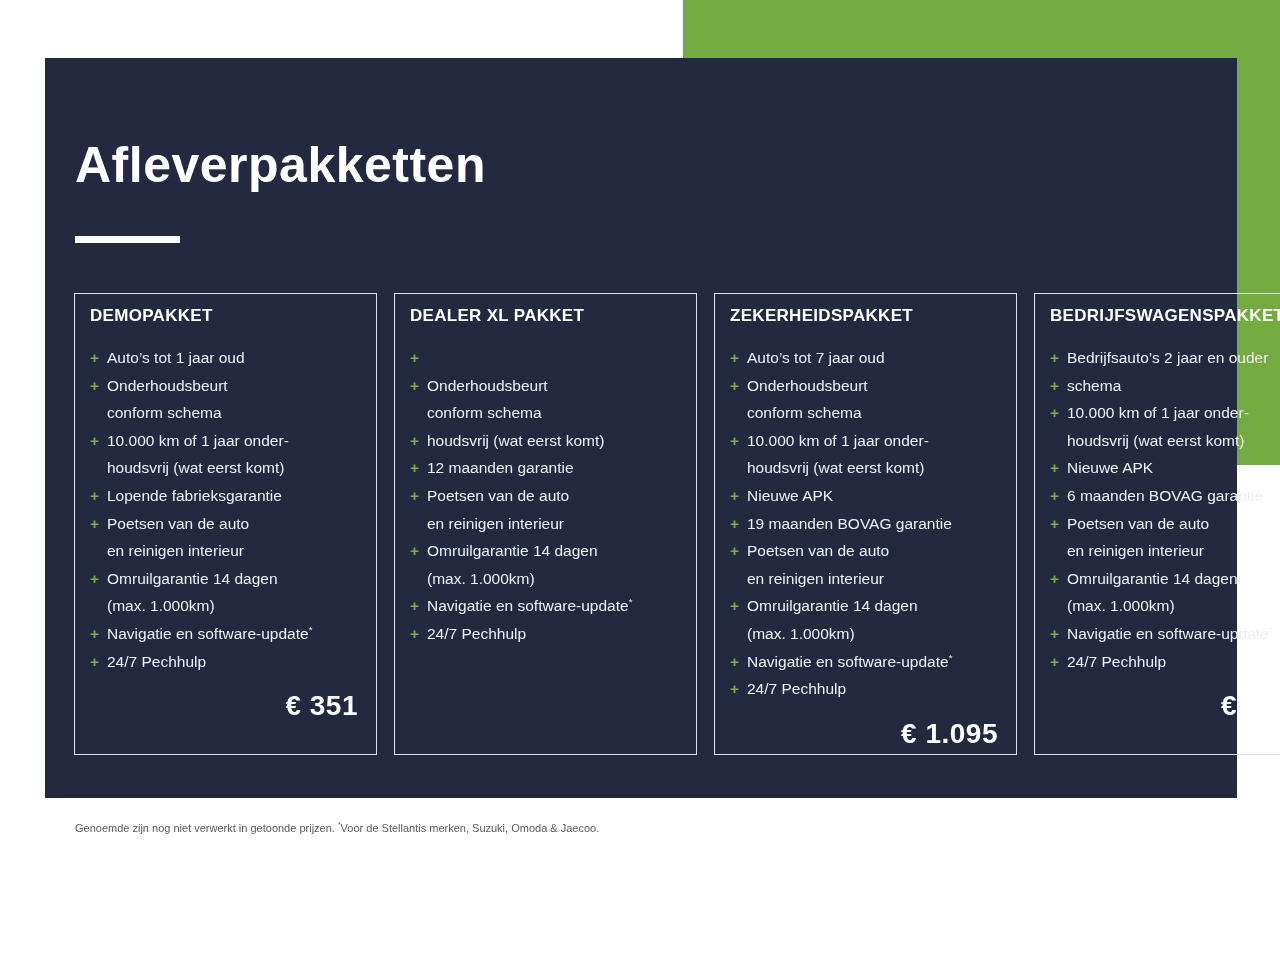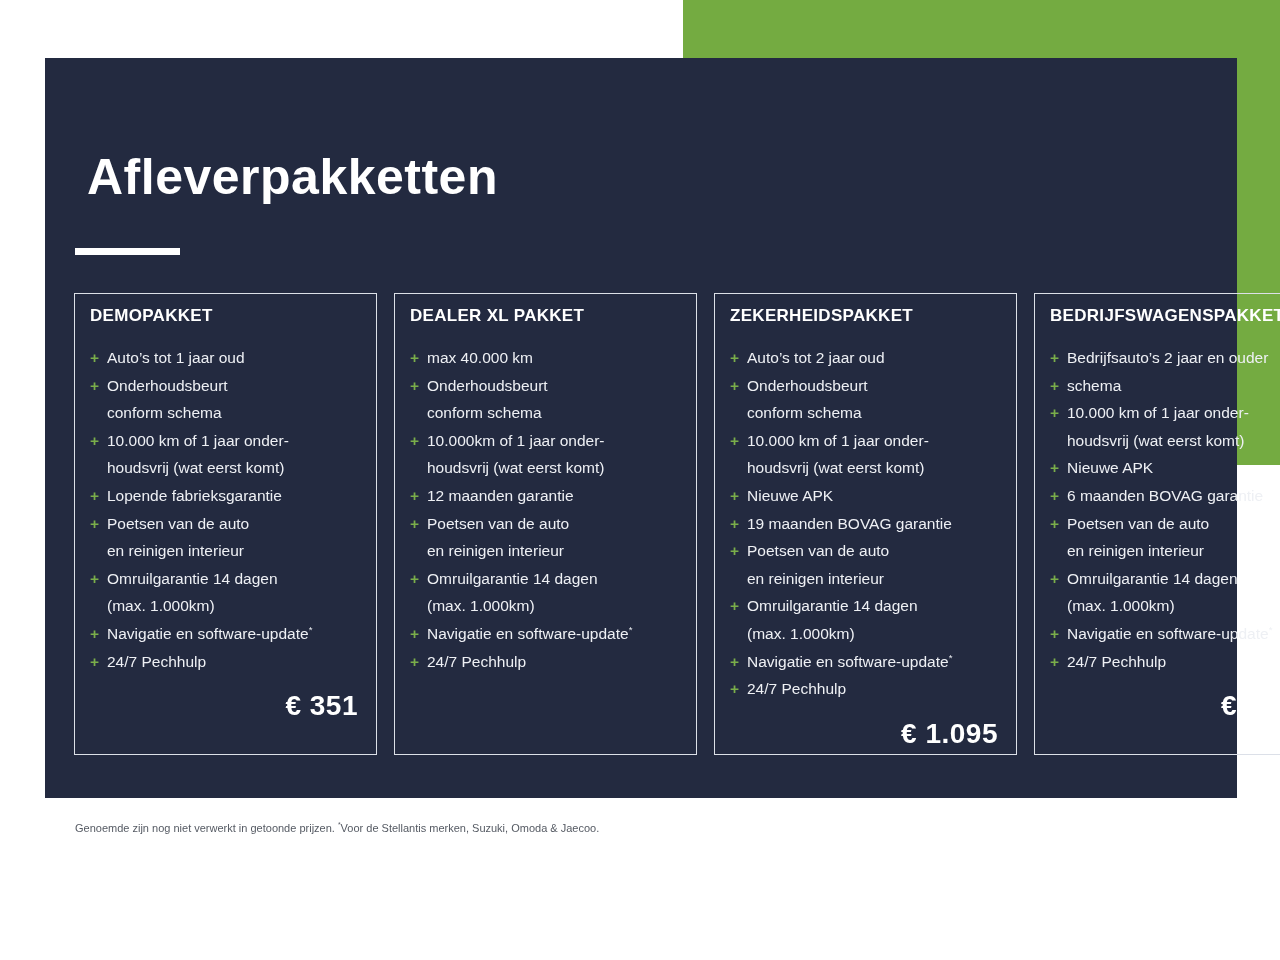--- a/index.html
+++ b/index.html
@@ -15,21 +15,21 @@
   }
   .green-block{
     position:absolute;left:683px;top:0;width:597px;height:465px;
     background:var(--green);
   }
   .panel{
     position:absolute;left:45px;top:58px;width:1192px;height:740px;
     background:var(--navy);
   }
   .page-title{
-    margin:12px;padding:82px 0 0 30px;
+    margin:0;padding:82px 0 0 30px;
     font-size:50px;line-height:50px;font-weight:bold;color:#ffffff;
     letter-spacing:0.5px;
   }
   .title-underline{
     margin:46px 0 0 30px;width:105px;height:7px;background:#ffffff;
   }
   .cards{
     position:absolute;left:29px;top:235px;width:1263px;height:462px;
     display:flex;gap:17px;
   }
@@ -133,34 +133,32 @@
           </ul>
     <div class="price">€ 351</div>
   </section>
 
   <section class="card">
     <h2 class="card-title">DEALER XL PAKKET</h2>
     <ul class="features">
             <li class="feature">
               <span class="plus">+</span>
               <span class="ftext">
-                <span class="fline">max 40.000 km</span>
               </span>
             </li>
             <li class="feature">
               <span class="plus">+</span>
               <span class="ftext">
                 <span class="fline">Onderhoudsbeurt</span>
                 <span class="fline">conform schema</span>
               </span>
             </li>
             <li class="feature">
               <span class="plus">+</span>
               <span class="ftext">
-                <span class="fline">10.000km of 1 jaar onder-</span>
                 <span class="fline">houdsvrij (wat eerst komt)</span>
               </span>
             </li>
             <li class="feature">
               <span class="plus">+</span>
               <span class="ftext">
                 <span class="fline">12 maanden garantie</span>
               </span>
             </li>
             <li class="feature">
@@ -191,21 +189,21 @@
             </li>
           </ul>
   </section>
 
   <section class="card">
     <h2 class="card-title">ZEKERHEIDSPAKKET</h2>
     <ul class="features">
             <li class="feature">
               <span class="plus">+</span>
               <span class="ftext">
-                <span class="fline">Auto’s tot 2 jaar oud</span>
+                <span class="fline">Auto’s tot 7 jaar oud</span>
               </span>
             </li>
             <li class="feature">
               <span class="plus">+</span>
               <span class="ftext">
                 <span class="fline">Onderhoudsbeurt</span>
                 <span class="fline">conform schema</span>
               </span>
             </li>
             <li class="feature">

